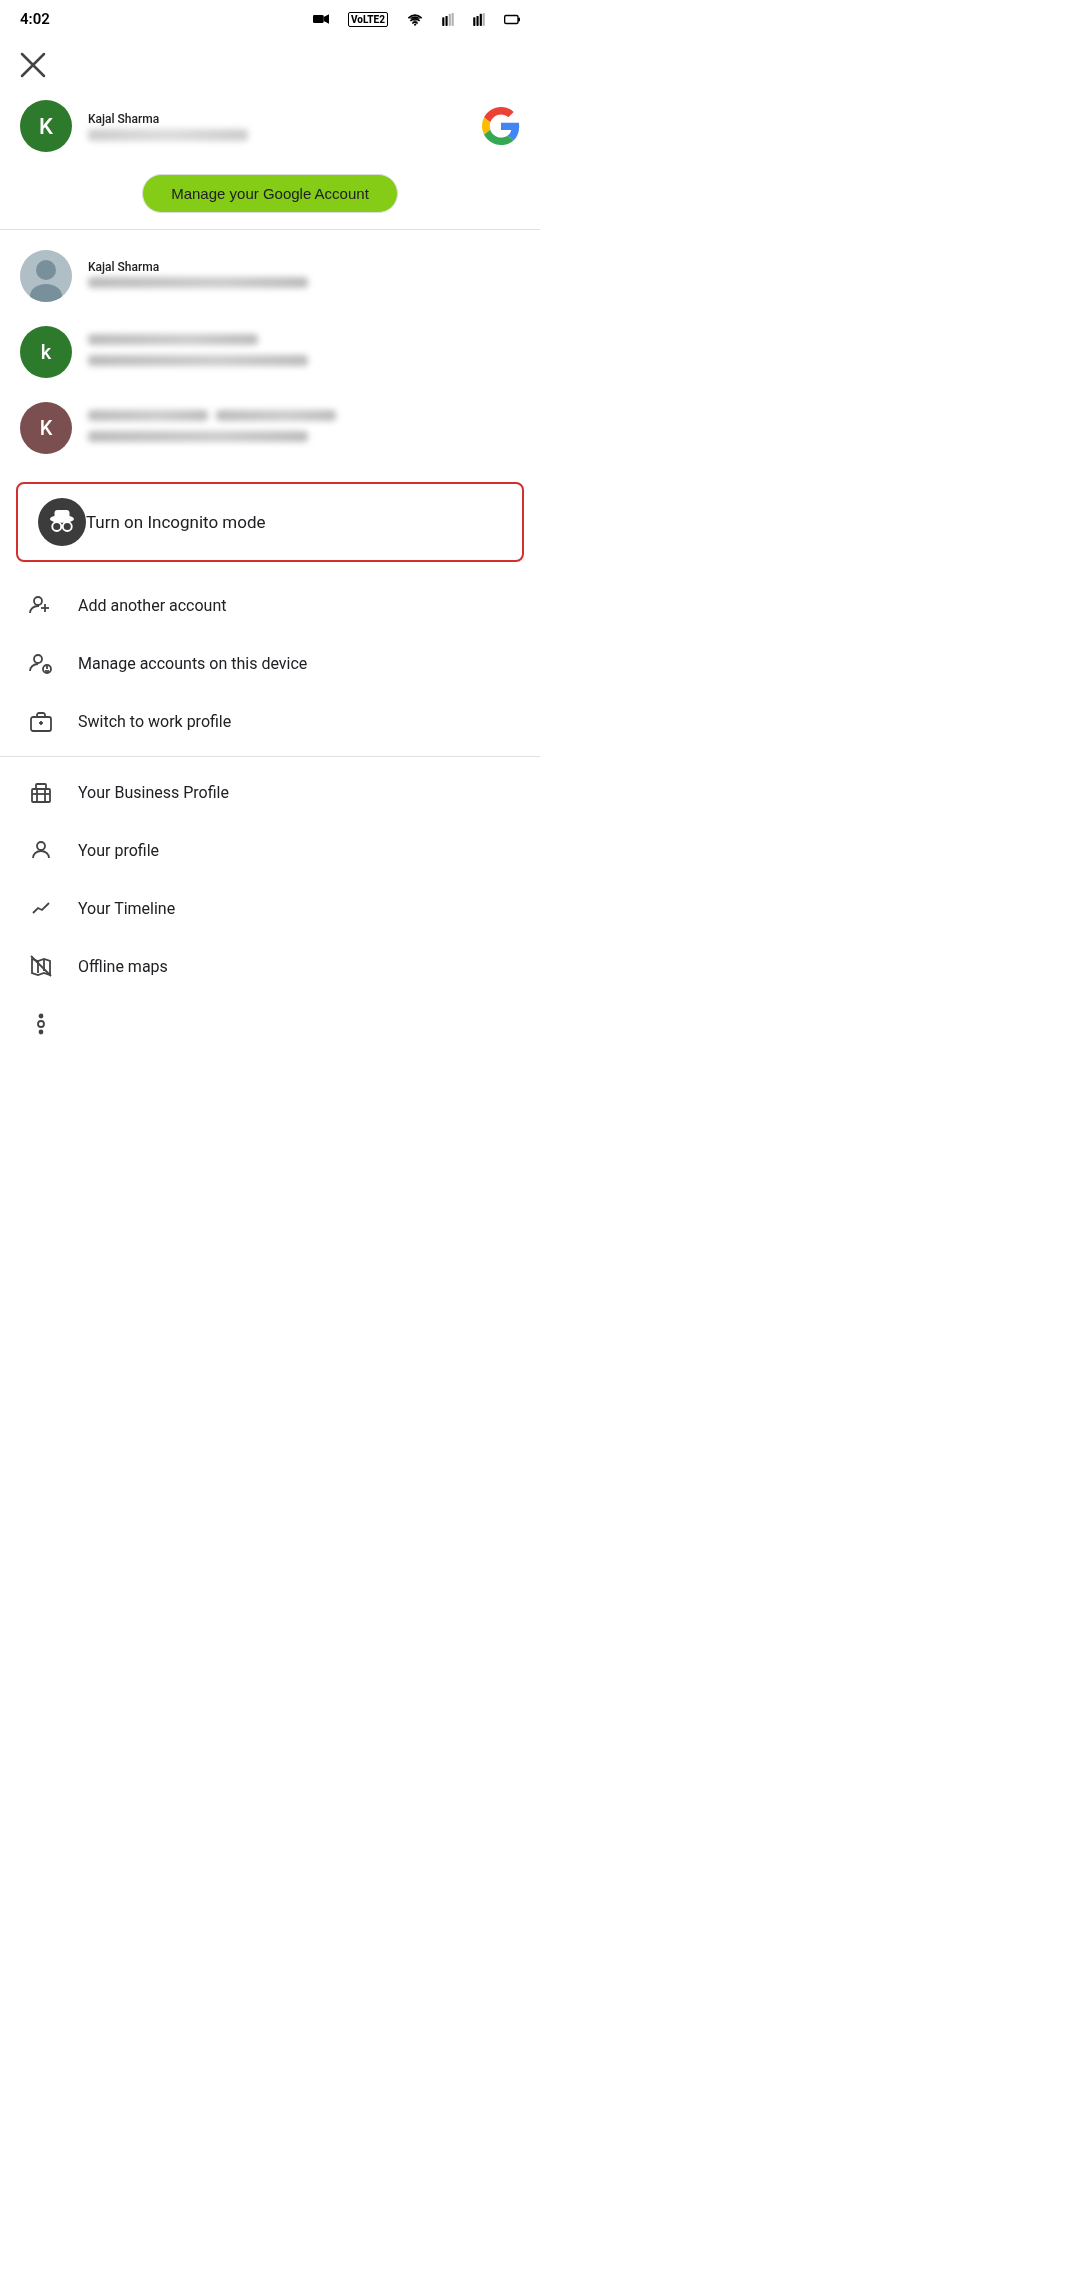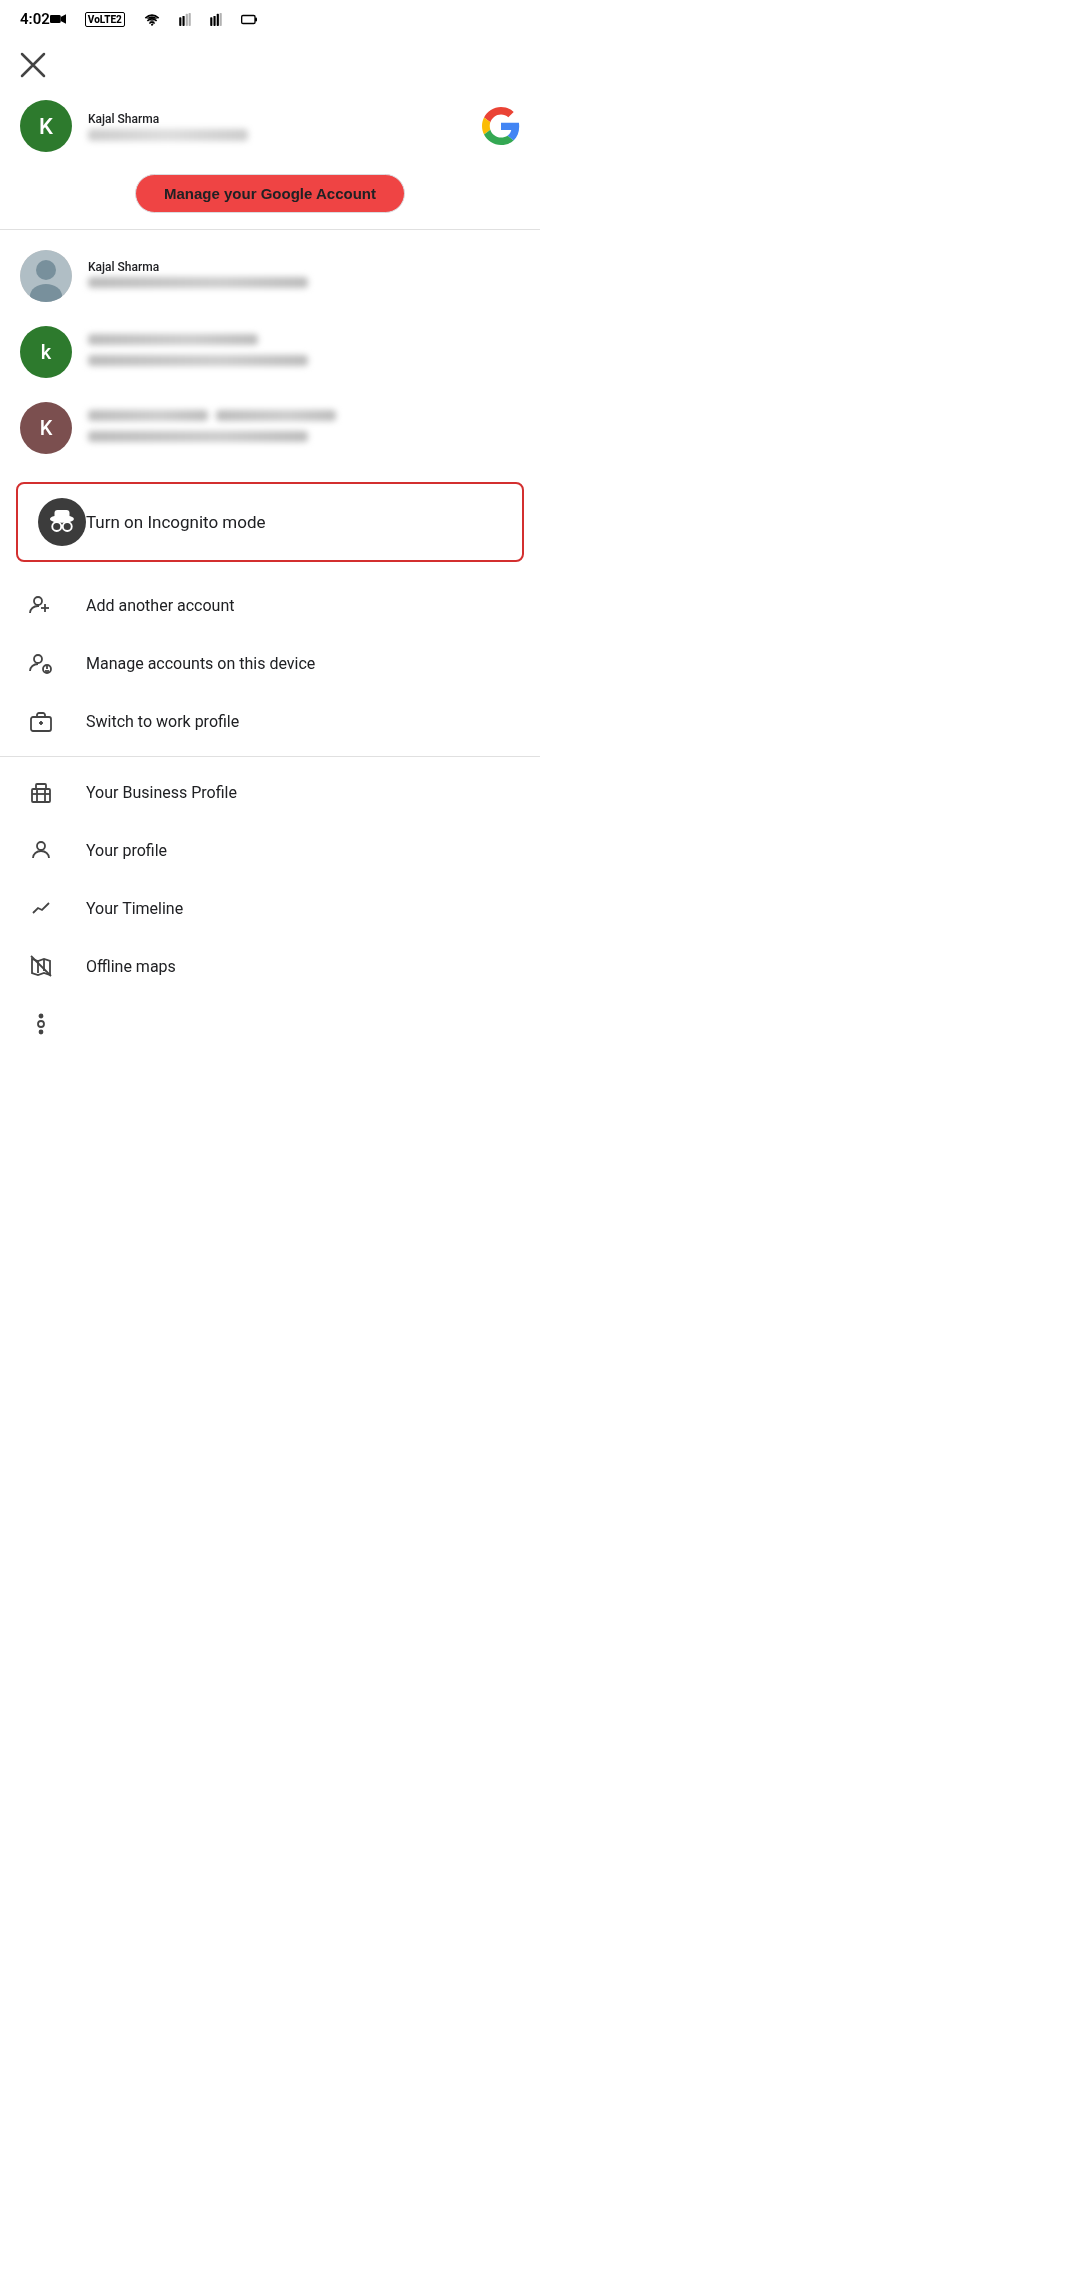--- a/index.html
+++ b/index.html
@@ -10,20 +10,21 @@
       background: #ffffff;
       font-family: 'Roboto', Arial, sans-serif;
       font-size: 16px;
       color: #202124;
       overflow-x: hidden;
     }
 
     
     .status-bar {
       display: flex;
+      justify-content: space-between;
       align-items: center;
       padding: 8px 20px 6px 20px;
       height: 36px;
     }
     .status-time {
       font-size: 15px;
       font-weight: 600;
       color: #000;
     }
     .status-icons {
@@ -103,23 +104,23 @@
       display: flex;
       justify-content: center;
       padding: 8px 20px 16px 20px;
     }
     .manage-btn {
       border: 1.5px solid #dadce0;
       border-radius: 24px;
       padding: 10px 28px;
       font-size: 15px;
       color: #202124;
-      background: #ef4444;
+      background: #84cc16;
       cursor: pointer;
-      font-weight: 700;
+      font-weight: 400;
     }
 
     
     .divider {
       height: 1px;
       background: #e0e0e0;
       margin: 0;
     }
 
     
@@ -172,21 +173,21 @@
     }
 
     
     .menu-section {
       padding: 6px 0;
     }
     .menu-item {
       display: flex;
       align-items: center;
       padding: 16px 28px;
-      gap: 32px;
+      gap: 24px;
       cursor: pointer;
     }
     .menu-item-icon {
       width: 26px;
       height: 26px;
       display: flex;
       align-items: center;
       justify-content: center;
       flex-shrink: 0;
       color: #444;

